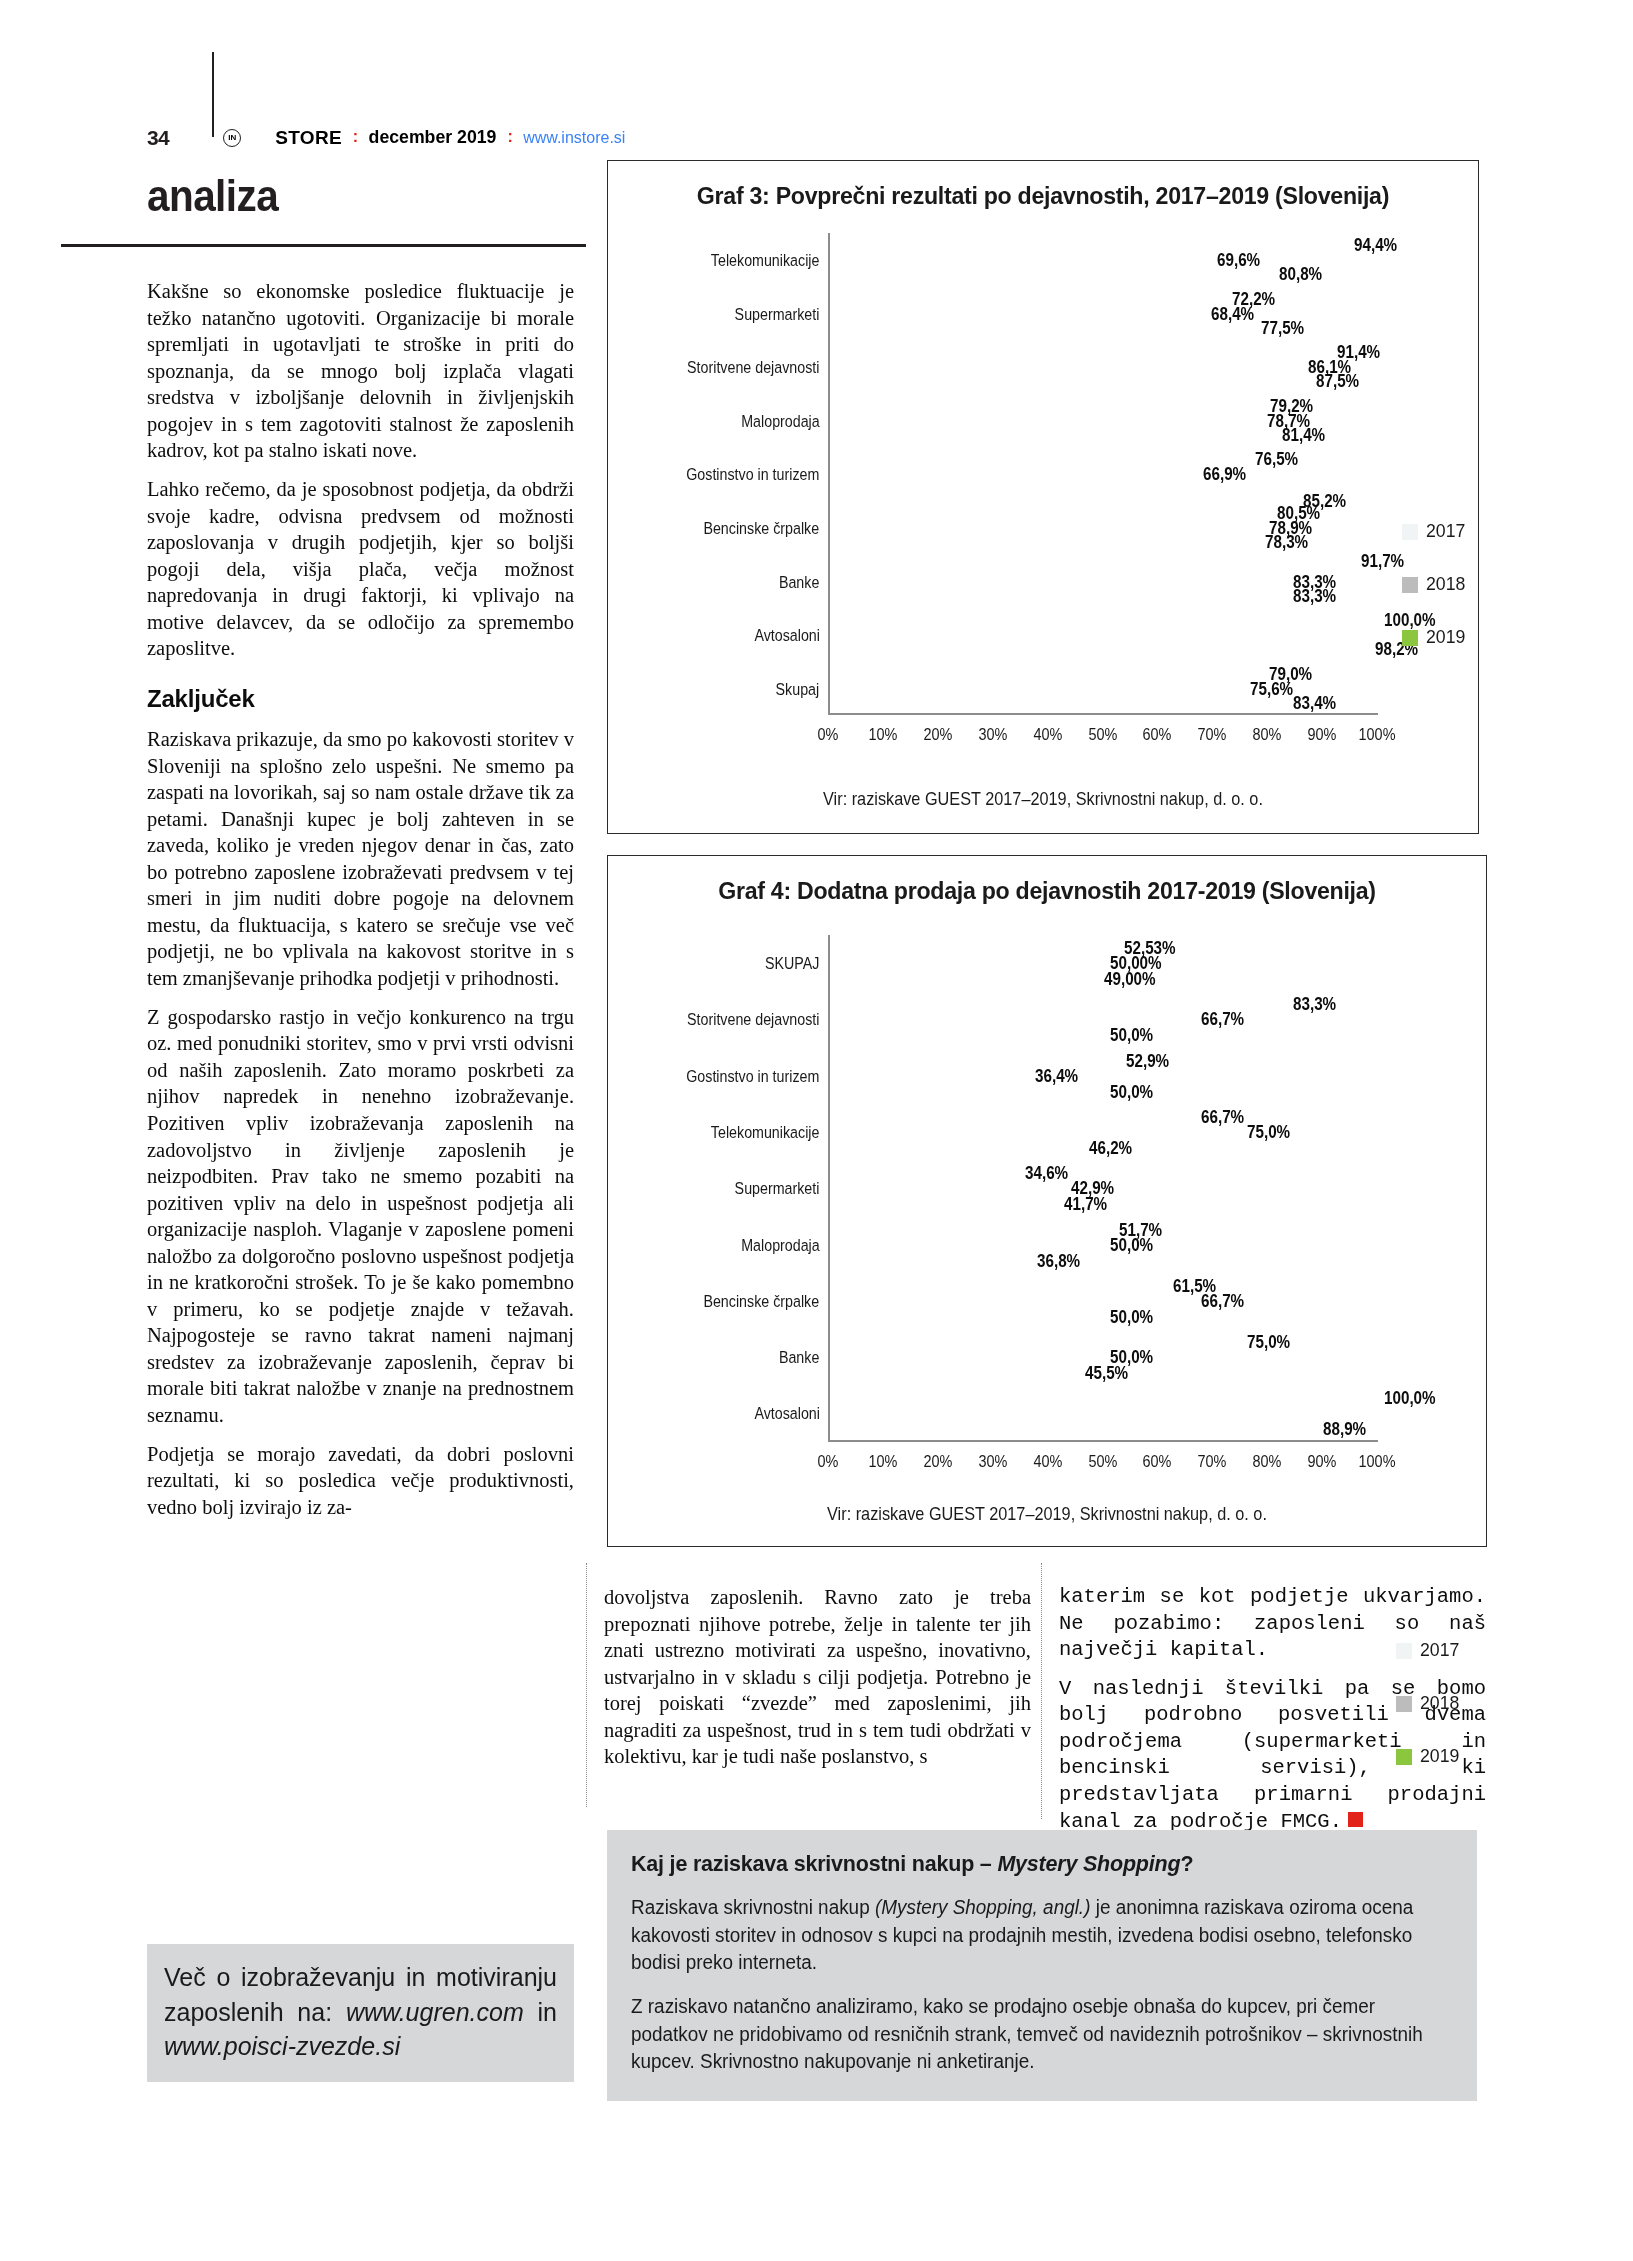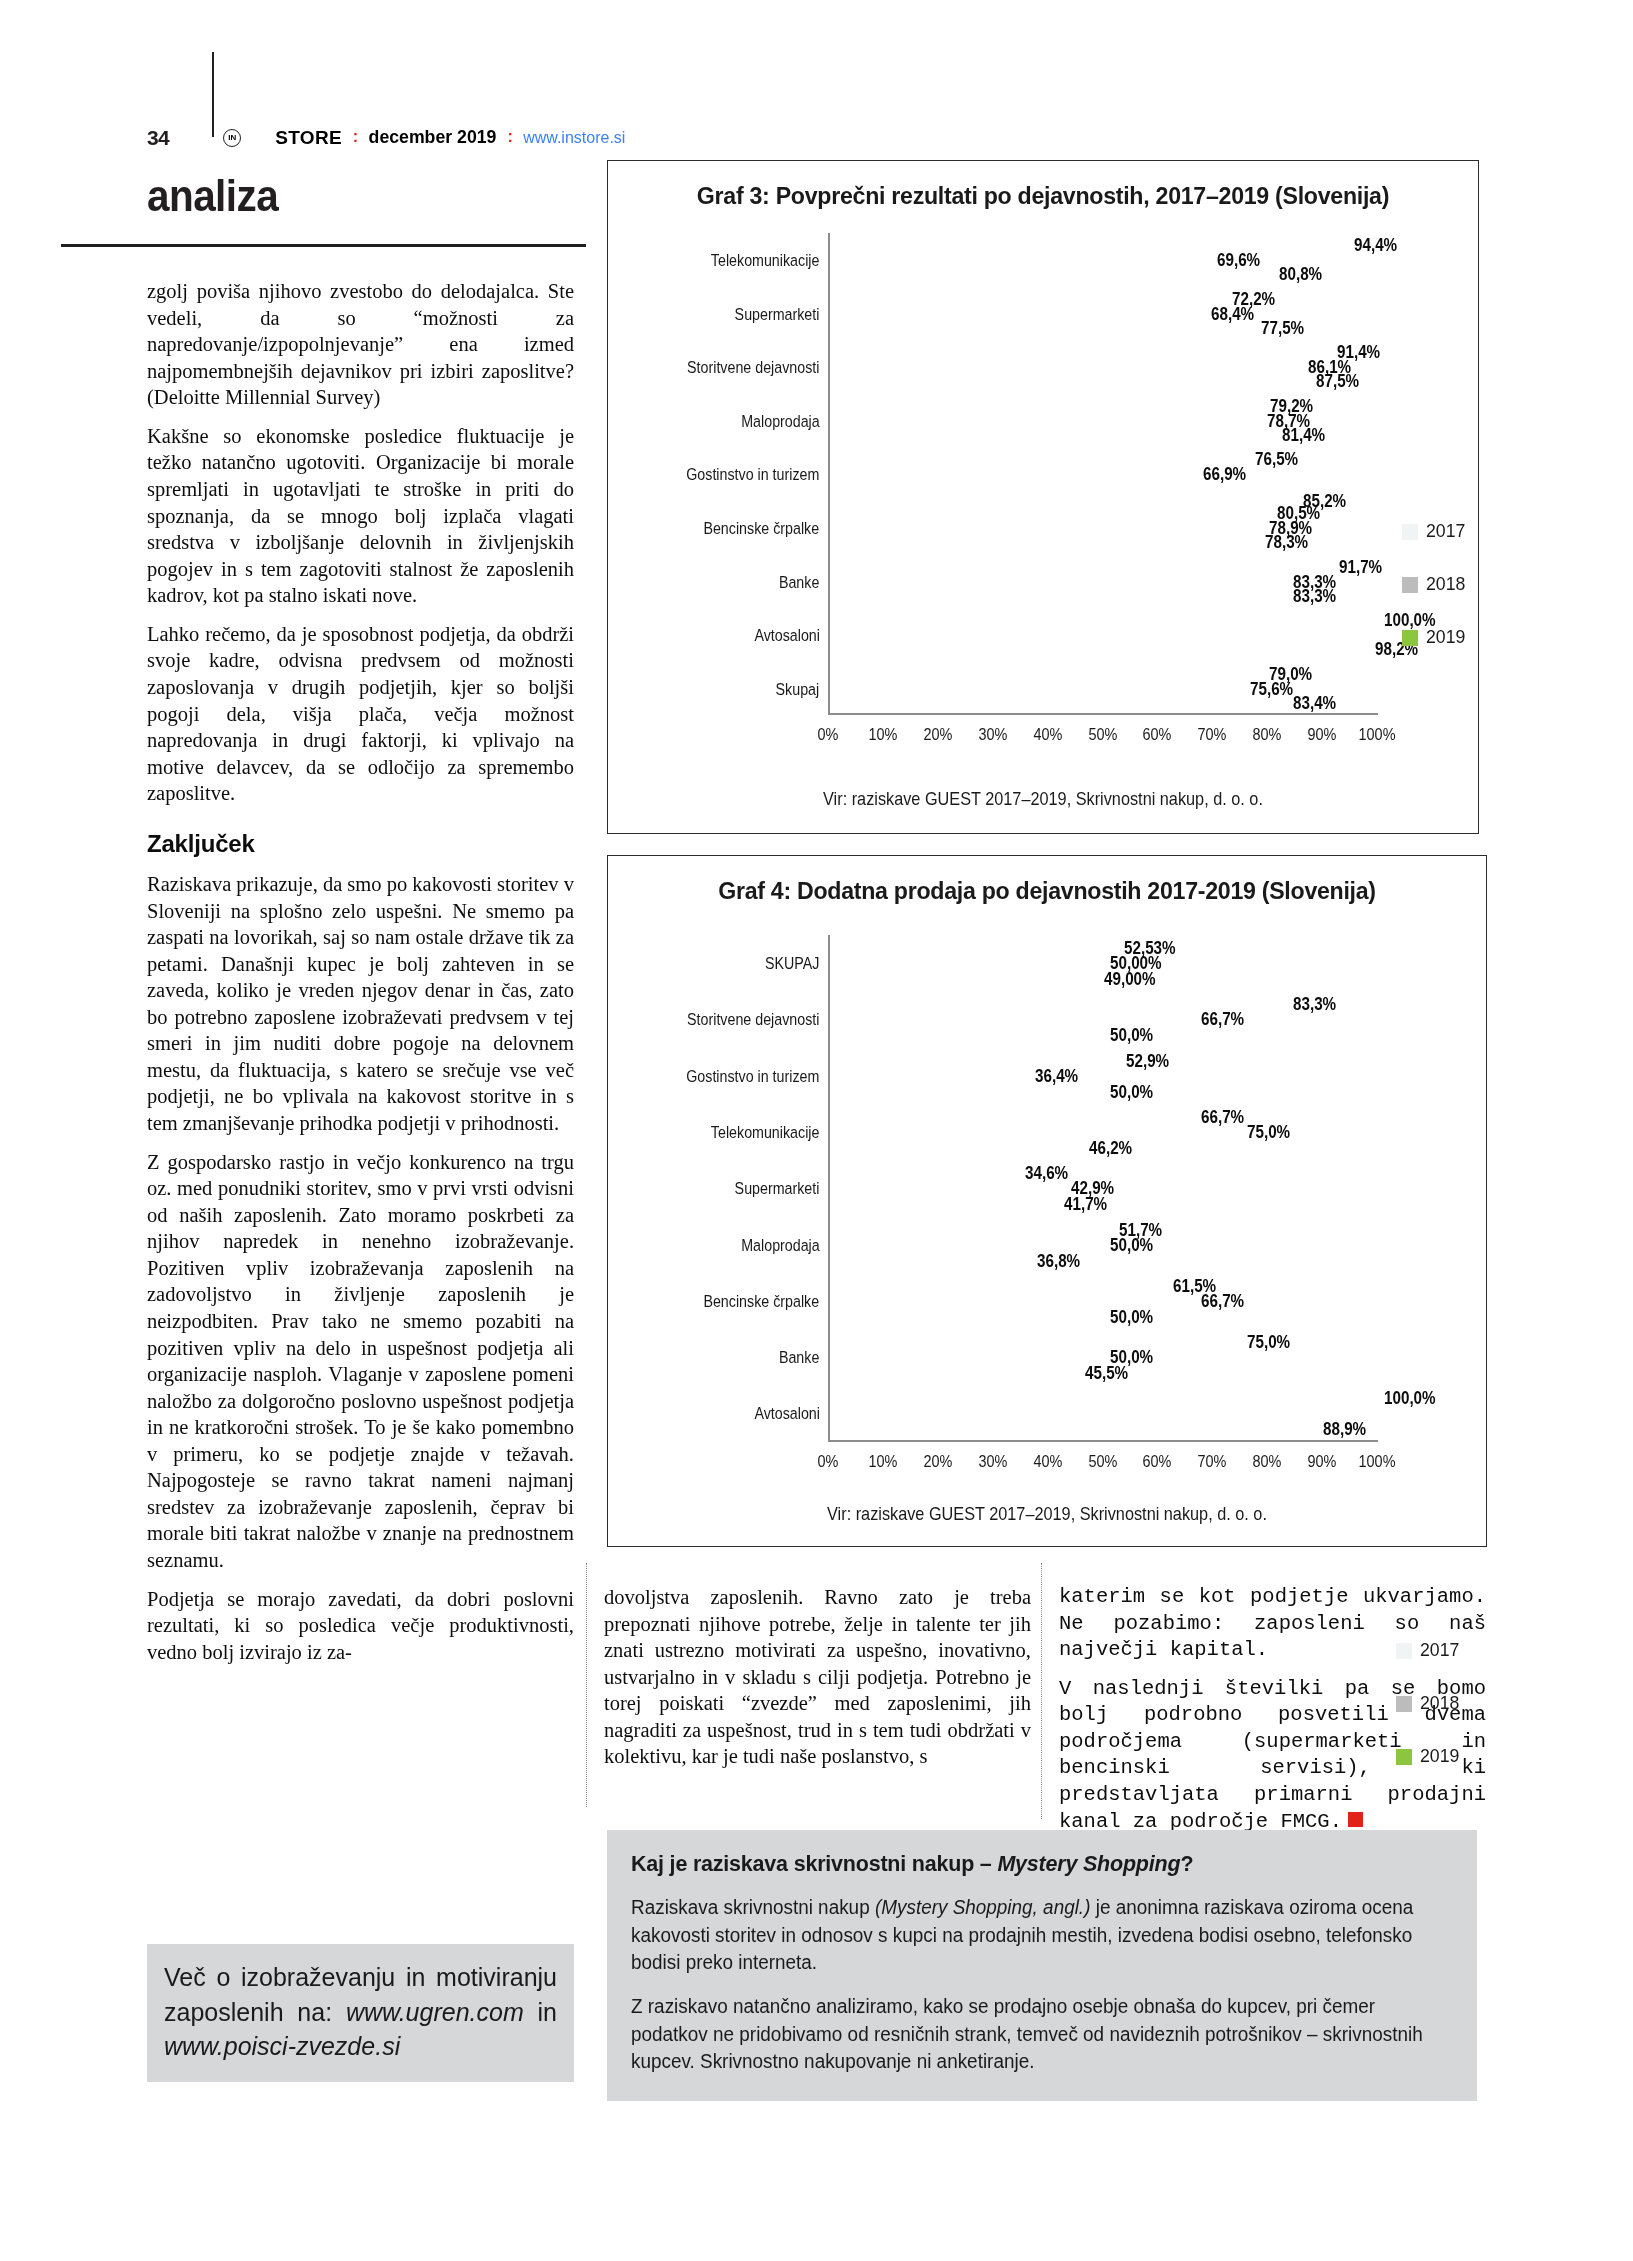--- a/index.html
+++ b/index.html
@@ -171,21 +171,20 @@
       <span class="mast-date">december 2019</span>
       <span class="dotsep">:</span>
       <span class="mast-url">www.instore.si</span>
     </span>
   </div>
 
   <div class="section-title">analiza</div>
   <div class="hrule"></div>
 
   <div class="col col-left">
-    <p>zgolj poviša njihovo zvestobo do delodajalca. Ste vedeli, da so “možnosti za napredovanje/izpopolnjevanje” ena izmed najpomembnejših dejavnikov pri izbiri zaposlitve? (Deloitte Millennial Survey)</p>
     <p>Kakšne so ekonomske posledice fluktuacije je težko natančno ugotoviti. Organizacije bi morale spremljati in ugotavljati te stroške in priti do spoznanja, da se mnogo bolj izplača vlagati sredstva v izboljšanje delovnih in življenjskih pogojev in s tem zagotoviti stalnost že zaposlenih kadrov, kot pa stalno iskati nove.</p>
     <p>Lahko rečemo, da je sposobnost podjetja, da obdrži svoje kadre, odvisna predvsem od možnosti zaposlovanja v drugih podjetjih, kjer so boljši pogoji dela, višja plača, večja možnost napredovanja in drugi faktorji, ki vplivajo na motive delavcev, da se odločijo za spremembo zaposlitve.</p>
     <p class="subhead">Zaključek</p>
     <p>Raziskava prikazuje, da smo po kakovosti storitev v Sloveniji na splošno zelo uspešni. Ne smemo pa zaspati na lovorikah, saj so nam ostale države tik za petami. Današnji kupec je bolj zahteven in se zaveda, koliko je vreden njegov denar in čas, zato bo potrebno zaposlene izobraževati predvsem v tej smeri in jim nuditi dobre pogoje na delovnem mestu, da fluktuacija, s katero se srečuje vse več podjetji, ne bo vplivala na kakovost storitve in s tem zmanjševanje prihodka podjetji v prihodnosti.</p>
     <p>Z gospodarsko rastjo in večjo konkurenco na trgu oz. med ponudniki storitev, smo v prvi vrsti odvisni od naših zaposlenih. Zato moramo poskrbeti za njihov napredek in nenehno izobraževanje. Pozitiven vpliv izobraževanja zaposlenih na zadovoljstvo in življenje zaposlenih je neizpodbiten. Prav tako ne smemo pozabiti na pozitiven vpliv na delo in uspešnost podjetja ali organizacije nasploh. Vlaganje v zaposlene pomeni naložbo za dolgoročno poslovno uspešnost podjetja in ne kratkoročni strošek. To je še kako pomembno v primeru, ko se podjetje znajde v težavah. Najpogosteje se ravno takrat nameni najmanj sredstev za izobraževanje zaposlenih, čeprav bi morale biti takrat naložbe v znanje na prednostnem seznamu.</p>
     <p>Podjetja se morajo zavedati, da dobri poslovni rezultati, ki so posledica večje produktivnosti, vedno bolj izvirajo iz za-</p>
   </div>
 
   <div class="infobox-left">
     <span>Več o izobraževanju in motiviranju zaposlenih na: </span><i>www.ugren.com</i><span> in </span><i>www.poisci-zvezde.si</i>
@@ -293,21 +292,21 @@
             <span class="fill"></span>
             <span class="vlab">78,9%</span>
           </div>
           <div class="bar c2019" style="top: 35px; height: 12.6px; width: 430px;">
             <span class="fill"></span>
             <span class="vlab">78,3%</span>
           </div>
         </div>
         <div class="grp" style="top: 322px; height: 54px;">
           <div class="catlabel">Banke</div>
-          <div class="bar c2017" style="top: 6px; height: 12.6px; width: 504px;">
+          <div class="bar c2017" style="top: 0; height: 12.6px; width: 504px; margin-left: 22px;">
             <span class="fill"></span>
             <span class="vlab">91,7%</span>
           </div>
           <div class="bar c2018" style="top: 20.5px; height: 12.6px; width: 458px;">
             <span class="fill"></span>
             <span class="vlab">83,3%</span>
           </div>
           <div class="bar c2019" style="top: 35px; height: 12.6px; width: 458px;">
             <span class="fill"></span>
             <span class="vlab">83,3%</span>

